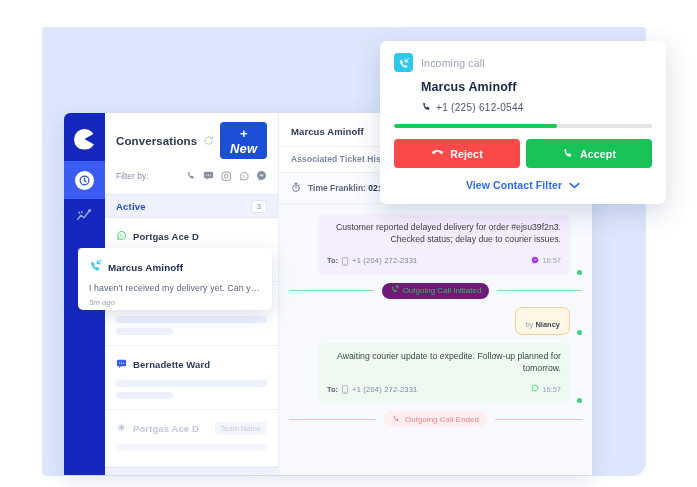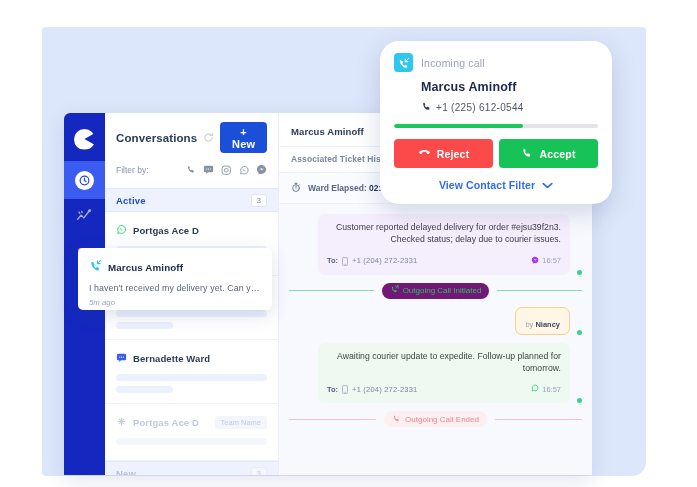--- a/index.html
+++ b/index.html
@@ -73,23 +73,24 @@
   .convo-head {
     padding: 9px 11px 4px 11px;
     display: flex; align-items: center; gap: 6px;
   }
   .convo-title {
     font-size: 11.5px; color: #2b3a55; font-weight: 600; flex: 1;
     letter-spacing: .1px;
   }
   .refresh-ico { opacity: .5; cursor: pointer; }
   .btn-new {
-    background: #1b4fd8; color: #fff; font-size: 11px; font-weight: 700;
+    background: #1b4fd8; color: #fff; font-size: 13px; font-weight: 700;
     border: none; border-radius: 4px; padding: 3.5px 8px; cursor: pointer;
     letter-spacing: .2px;
+    font-style: italic;
   }
   .filter-row {
     padding: 4px 11px 9px 11px;
     display: flex; align-items: center; gap: 7px;
   }
   .filter-label { font-size: 8.5px; color: #8791a8; flex: 1; }
   .f-ico { opacity: .72; cursor: pointer; display: block; }
 
   .section-head {
     background: #eef2fe; padding: 4.5px 11px;
@@ -197,22 +198,22 @@
     padding: 10px 11px;
   }
   .pc-row { display: flex; align-items: center; gap: 6px; }
   .pc-name { font-size: 9.8px; font-weight: 700; color: #1a2a4d; letter-spacing: .1px; }
   .pc-text { font-size: 8.8px; color: #5a657e; margin-top: 7px; letter-spacing: .1px; }
   .pc-time { font-size: 7.8px; color: #9aa4bb; font-style: italic; margin-top: 5px; }
 
   
   .call-card {
     position: absolute; left: 380px; top: 41px;
-    width: 232px;
-    background: #fff; border-radius: 19px;
+    width: 286px;
+    background: #fff; border-radius: 7px;
     box-shadow: 0 8px 26px rgba(40,60,120,.19);
     padding: 12px 14px 13px 14px;
   }
   .cc-head { display: flex; align-items: center; gap: 8px; }
   .cc-badge {
     width: 19px; height: 19px; border-radius: 4px; background: #2ec8ef;
     display: flex; align-items: center; justify-content: center;
   }
   .cc-head-label { font-size: 10.5px; color: #99a3b8; letter-spacing: .2px; }
   .cc-name { font-size: 12.5px; font-weight: 700; color: #1a2a4d; margin-top: 8px; margin-left: 27px; letter-spacing: .1px; }
@@ -404,21 +405,21 @@
       </div>
       <div class="thread-sub2">Associated Ticket History</div>
 
       <div class="thread-bar">
         <span>
           <svg width="10" height="11" viewBox="0 0 24 24" fill="none" stroke="#5b6781" stroke-width="2" stroke-linecap="round">
             <circle cx="12" cy="13.5" r="8"></circle>
               <path d="M12 9.5v4M9.5 2h5M12 2v3.5M19 7l1.5-1.5"></path>
           </svg>
         </span>
-        <span class="elapsed"><span>Ward Elapsed:</span> <b>02:53</b></span>
+        <span class="elapsed"><span>Time Franklin:</span> <b>02:53</b></span>
         <span class="bar-ico">
           <svg width="10" height="11" viewBox="0 0 24 24" fill="none" stroke="#5b6781" stroke-width="2">
             <path d="M5 2.5h9l5 5v14H5z"></path>
               <path d="M12 11v6M9 14h6" stroke-width="1.8"></path>
           </svg>
         </span>
         <span class="bar-ico">
           <svg width="12" height="11" viewBox="0 0 24 24" fill="none" stroke="#5b6781" stroke-width="2" stroke-linecap="round">
             <circle cx="14" cy="8" r="3.6"></circle>
               <path d="M8 20c0-3.3 2.7-5.6 6-5.6s6 2.3 6 5.6"></path>

